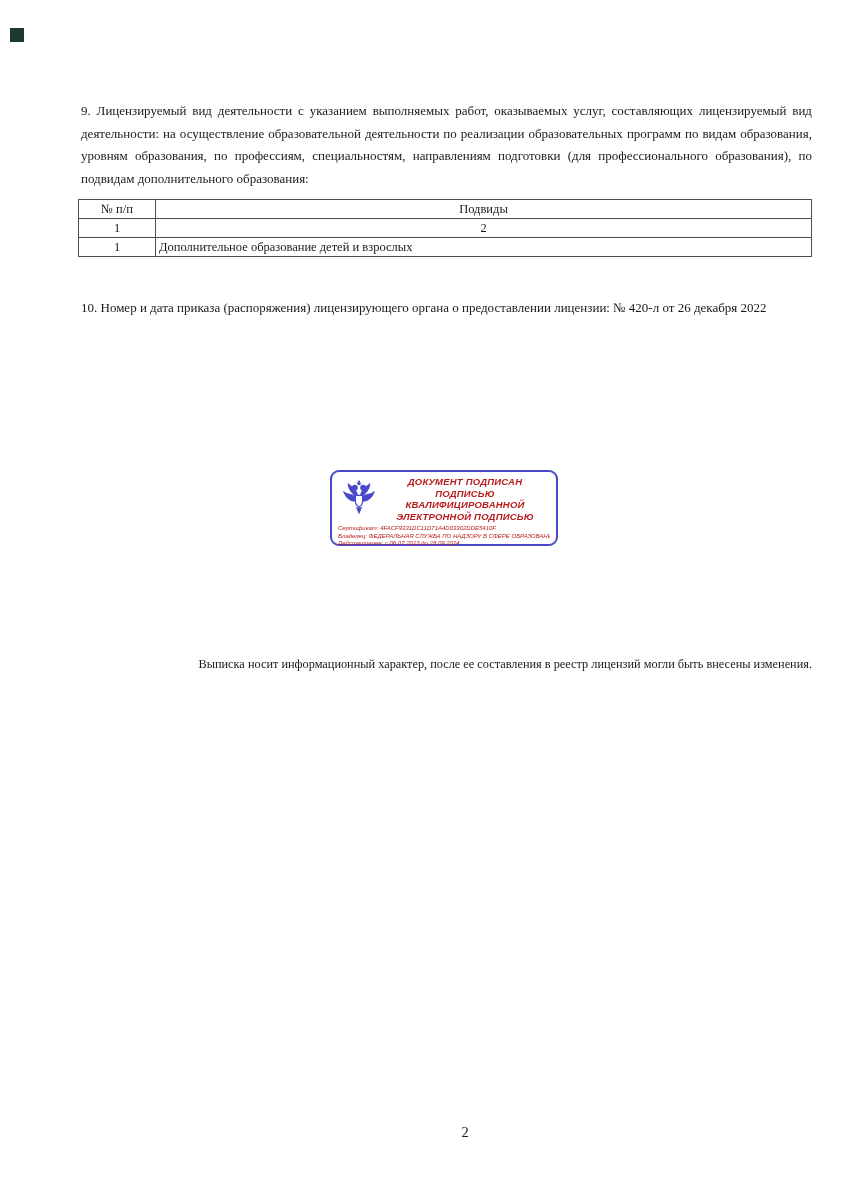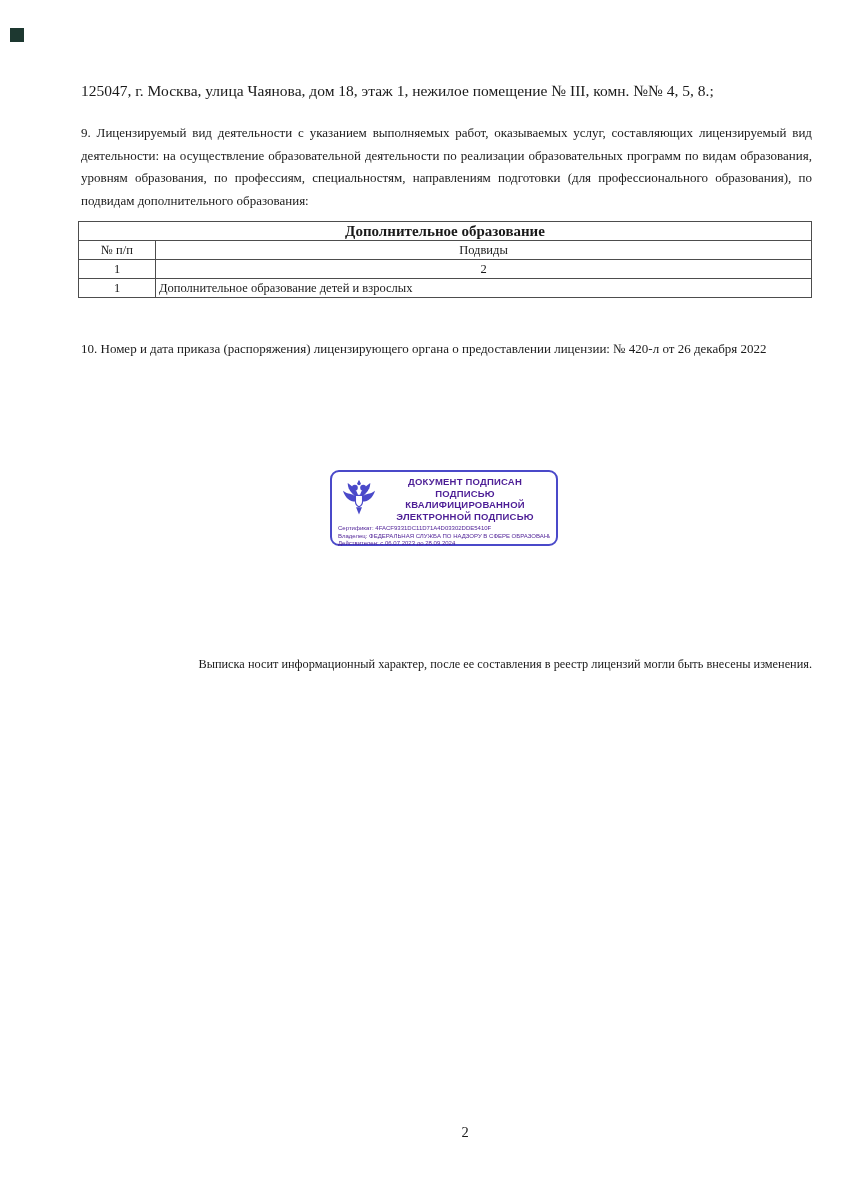--- a/index.html
+++ b/index.html
@@ -42,23 +42,24 @@
   .lic-table .t-title{
     font-size:15px;font-weight:bold;text-align:center;padding:2px 3px;
   }
   .c-center{text-align:center;}
   .col-num{width:77px;}
   .sec10{margin-top:40px;}
   .stamp{
     position:absolute;left:330px;top:470px;width:228px;height:76px;
     border:2px solid #4a49c9;border-radius:9px;
     box-sizing:border-box;
-    color:#4c1d95;
+    color:#b91c1c;
     font-family:"Liberation Sans","DejaVu Sans",sans-serif;
     padding:4px 6px 3px 6px;
+    font-style:italic;
   }
   .stamp-top{display:flex;align-items:center;}
   .stamp-eagle{flex:0 0 42px;height:40px;display:flex;align-items:center;justify-content:center;}
   .stamp-titles{flex:1;text-align:center;font-weight:bold;font-size:9.5px;line-height:11.5px;letter-spacing:.2px;}
   .stamp-meta{margin-top:3px;font-size:6px;line-height:7.5px;white-space:nowrap;overflow:hidden;}
   .footer-note{
     position:absolute;left:81px;top:657px;width:731px;
     text-align:right;font-size:12.3px;line-height:15px;
   }
   .page-number{
@@ -67,34 +68,30 @@
   }
 </style>
 </head>
 <body>
 
 <div class="corner-marker"></div>
 
 <div class="content">
 
   <div class="sec8">
-    <div>125047, г. Москва, улица Чаянова, дом 18, этаж 1, нежилое помещение № III, комн. №№ 4, 5, 8.;</div>
   </div>
 
   <div class="para sec9">9. Лицензируемый вид деятельности с указанием выполняемых работ, оказываемых услуг, составляющих лицензируемый вид деятельности: на осуществление образовательной деятельности по реализации образовательных программ по видам образования, уровням образования, по профессиям, специальностям, направлениям подготовки (для профессионального образования), по подвидам дополнительного образования:</div>
 
   <table class="lic-table">
     <colgroup>
         <col class="col-num">
         <col>
       </colgroup>
     <tbody>
-      <tr>
-        <td colspan="2" class="t-title">Дополнительное образование</td>
-      </tr>
       <tr>
         <td class="c-center">№ п/п</td>
         <td class="c-center">Подвиды</td>
       </tr>
       <tr>
         <td class="c-center">1</td>
         <td class="c-center">2</td>
       </tr>
       <tr>
         <td class="c-center">1</td>

